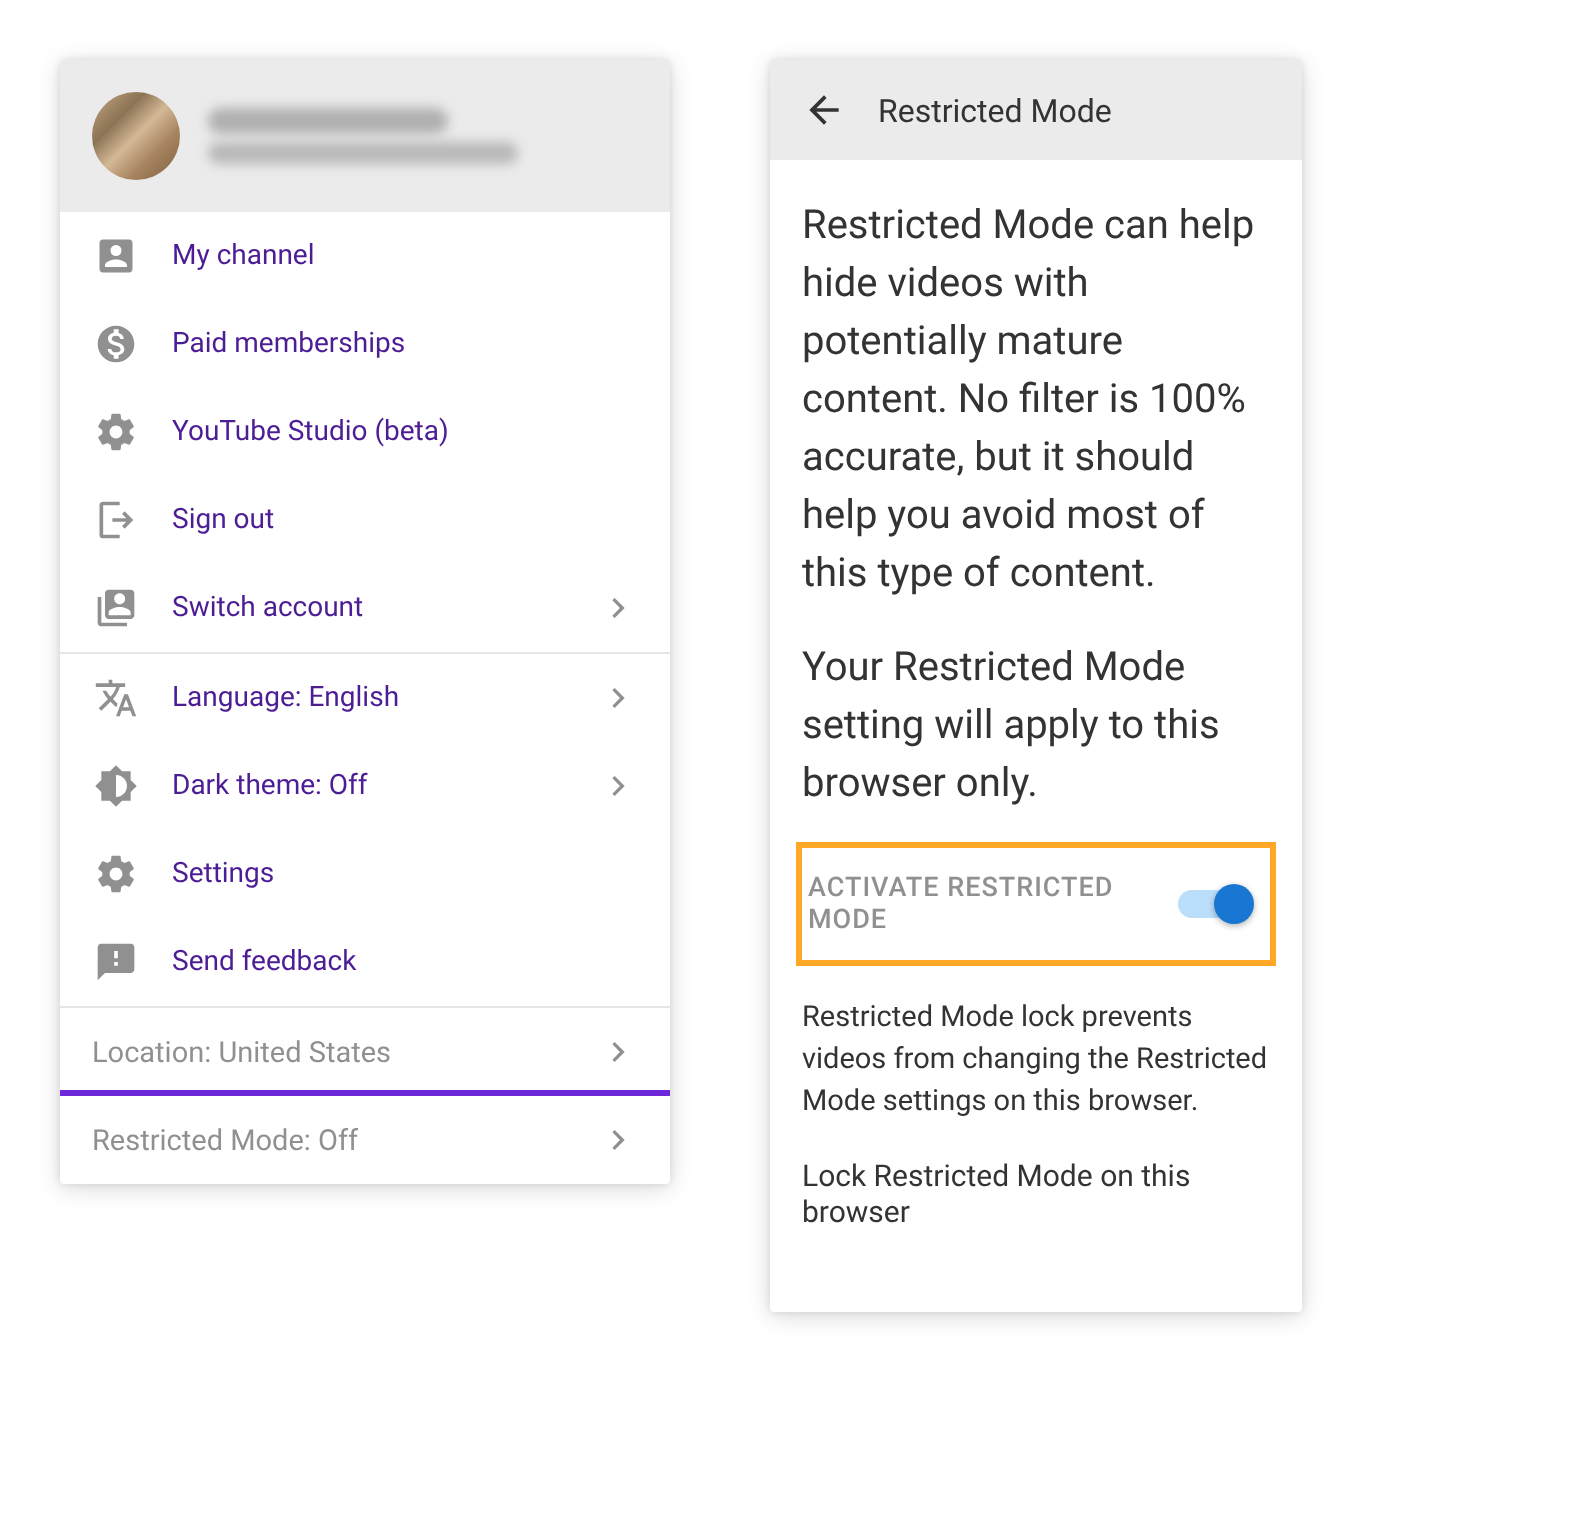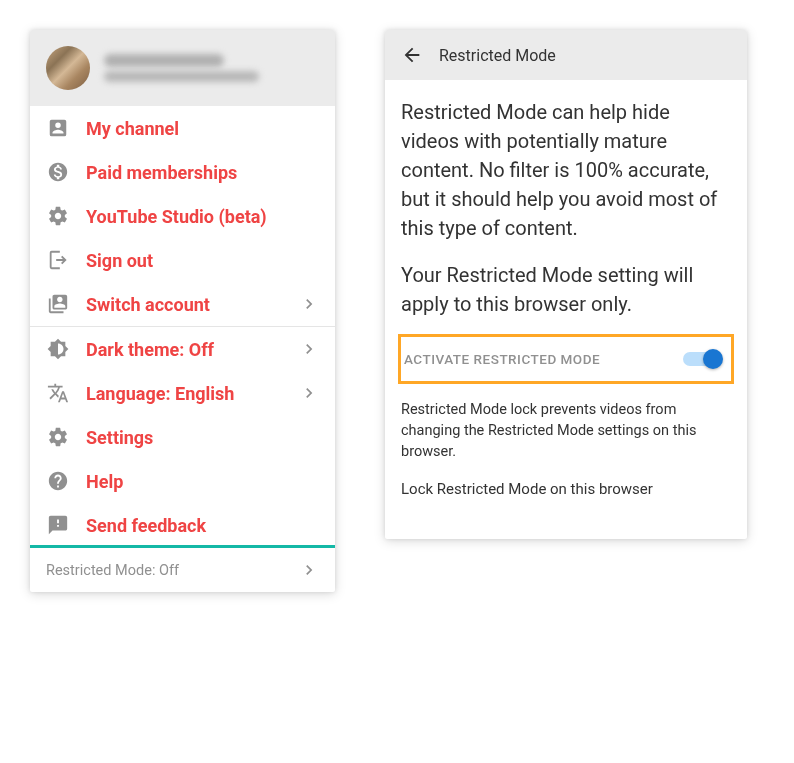--- a/index.html
+++ b/index.html
@@ -22,21 +22,21 @@
       box-shadow: 0 2px 12px rgba(0,0,0,0.15), 0 0 4px rgba(0,0,0,0.1);
       border-radius: 2px;
       overflow: hidden;
     }
     
     .panel-left {
       width: 305px;
     }
     
     .panel-right {
-      width: 362px;
+      width: 266px;
     }
     
     
     .user-header {
       background: #ebebeb;
       padding: 16px;
       display: flex;
       align-items: center;
       gap: 14px;
     }
@@ -90,23 +90,23 @@
       display: flex;
       align-items: center;
       justify-content: center;
       color: #909090;
       flex-shrink: 0;
       margin-right: 16px;
     }
     
     .menu-label {
       flex: 1;
-      font-size: 18px;
-      color: #ef4444;
-      font-weight: 700;
+      font-size: 14px;
+      color: #4c1d95;
+      font-weight: 400;
     }
     
     .menu-chevron {
       color: #909090;
       flex-shrink: 0;
     }
     
     .divider {
       height: 1px;
       background: #e5e5e5;
@@ -122,21 +122,21 @@
     }
     
     .footer-label {
       flex: 1;
       font-size: 14.5px;
       color: #909090;
       font-weight: 400;
     }
     
     .highlight-box {
-      border: 3px solid #14b8a6;
+      border: 3px solid #6d28d9;
       margin: -3px;
       position: relative;
     }
     
     
     .panel-header {
       background: #ebebeb;
       padding: 14px 16px;
       display: flex;
       align-items: center;
@@ -306,76 +306,76 @@
 
   </div>
 
   <div class="divider"></div>
 
   <div class="menu-section">
 
     <div class="menu-item">
       <span class="menu-icon">
         <svg width="22" height="22" viewBox="0 0 24 24" fill="currentColor">
+            <path d="M12.87 15.07l-2.54-2.51.03-.03c1.74-1.94 2.98-4.17 3.71-6.53H17V4h-7V2H8v2H1v1.99h11.17C11.5 7.92 10.44 9.75 9 11.35 8.07 10.32 7.3 9.19 6.69 8h-2c.73 1.63 1.73 3.17 2.98 4.56l-5.09 5.02L4 19l5-5 3.11 3.11.76-2.04zM18.5 10h-2L12 22h2l1.12-3h4.75L21 22h2l-4.5-12zm-2.62 7l1.62-4.33L19.12 17h-3.24z"></path>
+          </svg>
+      </span>
+      <span class="menu-label">Language: English</span>
+      <span class="menu-chevron">
+        <svg width="20" height="20" viewBox="0 0 24 24" fill="currentColor">
+            <path d="M8.59 16.59L13.17 12 8.59 7.41 10 6l6 6-6 6-1.41-1.41z"></path>
+          </svg>
+      </span>
+    </div>
+
+    <div class="menu-item">
+      <span class="menu-icon">
+        <svg width="22" height="22" viewBox="0 0 24 24" fill="currentColor">
             <path d="M20 8.69V4h-4.69L12 .69 8.69 4H4v4.69L.69 12 4 15.31V20h4.69L12 23.31 15.31 20H20v-4.69L23.31 12 20 8.69zM12 18V6c3.31 0 6 2.69 6 6s-2.69 6-6 6z"></path>
           </svg>
       </span>
       <span class="menu-label">Dark theme: Off</span>
       <span class="menu-chevron">
         <svg width="20" height="20" viewBox="0 0 24 24" fill="currentColor">
             <path d="M8.59 16.59L13.17 12 8.59 7.41 10 6l6 6-6 6-1.41-1.41z"></path>
           </svg>
       </span>
     </div>
 
     <div class="menu-item">
       <span class="menu-icon">
         <svg width="22" height="22" viewBox="0 0 24 24" fill="currentColor">
-            <path d="M12.87 15.07l-2.54-2.51.03-.03c1.74-1.94 2.98-4.17 3.71-6.53H17V4h-7V2H8v2H1v1.99h11.17C11.5 7.92 10.44 9.75 9 11.35 8.07 10.32 7.3 9.19 6.69 8h-2c.73 1.63 1.73 3.17 2.98 4.56l-5.09 5.02L4 19l5-5 3.11 3.11.76-2.04zM18.5 10h-2L12 22h2l1.12-3h4.75L21 22h2l-4.5-12zm-2.62 7l1.62-4.33L19.12 17h-3.24z"></path>
-          </svg>
-      </span>
-      <span class="menu-label">Language: English</span>
-      <span class="menu-chevron">
-        <svg width="20" height="20" viewBox="0 0 24 24" fill="currentColor">
-            <path d="M8.59 16.59L13.17 12 8.59 7.41 10 6l6 6-6 6-1.41-1.41z"></path>
-          </svg>
-      </span>
-    </div>
-
-    <div class="menu-item">
-      <span class="menu-icon">
-        <svg width="22" height="22" viewBox="0 0 24 24" fill="currentColor">
             <path d="M19.43 12.98c.04-.32.07-.64.07-.98s-.03-.66-.07-.98l2.11-1.65c.19-.15.24-.42.12-.64l-2-3.46c-.12-.22-.39-.3-.61-.22l-2.49 1c-.52-.4-1.08-.73-1.69-.98l-.38-2.65A.488.488 0 0 0 14 2h-4c-.25 0-.46.18-.49.42l-.38 2.65c-.61.25-1.17.59-1.69.98l-2.49-1c-.23-.09-.49 0-.61.22l-2 3.46c-.13.22-.07.49.12.64l2.11 1.65c-.04.32-.07.65-.07.98s.03.66.07.98l-2.11 1.65c-.19.15-.24.42-.12.64l2 3.46c.12.22.39.3.61.22l2.49-1c.52.4 1.08.73 1.69.98l.38 2.65c.03.24.24.42.49.42h4c.25 0 .46-.18.49-.42l.38-2.65c.61-.25 1.17-.59 1.69-.98l2.49 1c.23.09.49 0 .61-.22l2-3.46c.12-.22.07-.49-.12-.64l-2.11-1.65zM12 15.5c-1.93 0-3.5-1.57-3.5-3.5s1.57-3.5 3.5-3.5 3.5 1.57 3.5 3.5-1.57 3.5-3.5 3.5z"></path>
           </svg>
       </span>
       <span class="menu-label">Settings</span>
     </div>
 
-    <div class="menu-item">
-      <span class="menu-icon">
-        <svg width="22" height="22" viewBox="0 0 24 24" fill="currentColor">
-            <path d="M12 2C6.48 2 2 6.48 2 12s4.48 10 10 10 10-4.48 10-10S17.52 2 12 2zm1 17h-2v-2h2v2zm2.07-7.75l-.9.92C13.45 12.9 13 13.5 13 15h-2v-.5c0-1.1.45-2.1 1.17-2.83l1.24-1.26c.37-.36.59-.86.59-1.41 0-1.1-.9-2-2-2s-2 .9-2 2H8c0-2.21 1.79-4 4-4s4 1.79 4 4c0 .88-.36 1.68-.93 2.25z"></path>
-          </svg>
-      </span>
-      <span class="menu-label">Help</span>
-    </div>
 
     <div class="menu-item">
       <span class="menu-icon">
         <svg width="22" height="22" viewBox="0 0 24 24" fill="currentColor">
             <path d="M20 2H4c-1.1 0-1.99.9-1.99 2L2 22l4-4h14c1.1 0 2-.9 2-2V4c0-1.1-.9-2-2-2zm-7 12h-2v-2h2v2zm0-4h-2V6h2v4z"></path>
           </svg>
       </span>
       <span class="menu-label">Send feedback</span>
     </div>
 
   </div>
 
   <div class="divider"></div>
 
+  <div class="footer-item">
+    <span class="footer-label">Location: United States</span>
+    <span class="menu-chevron">
+      <svg width="20" height="20" viewBox="0 0 24 24" fill="currentColor">
+          <path d="M8.59 16.59L13.17 12 8.59 7.41 10 6l6 6-6 6-1.41-1.41z"></path>
+        </svg>
+    </span>
+  </div>
 
   <div class="highlight-box">
     <div class="footer-item">
       <span class="footer-label">Restricted Mode: Off</span>
       <span class="menu-chevron">
         <svg width="20" height="20" viewBox="0 0 24 24" fill="currentColor">
             <path d="M8.59 16.59L13.17 12 8.59 7.41 10 6l6 6-6 6-1.41-1.41z"></path>
           </svg>
       </span>
     </div>

